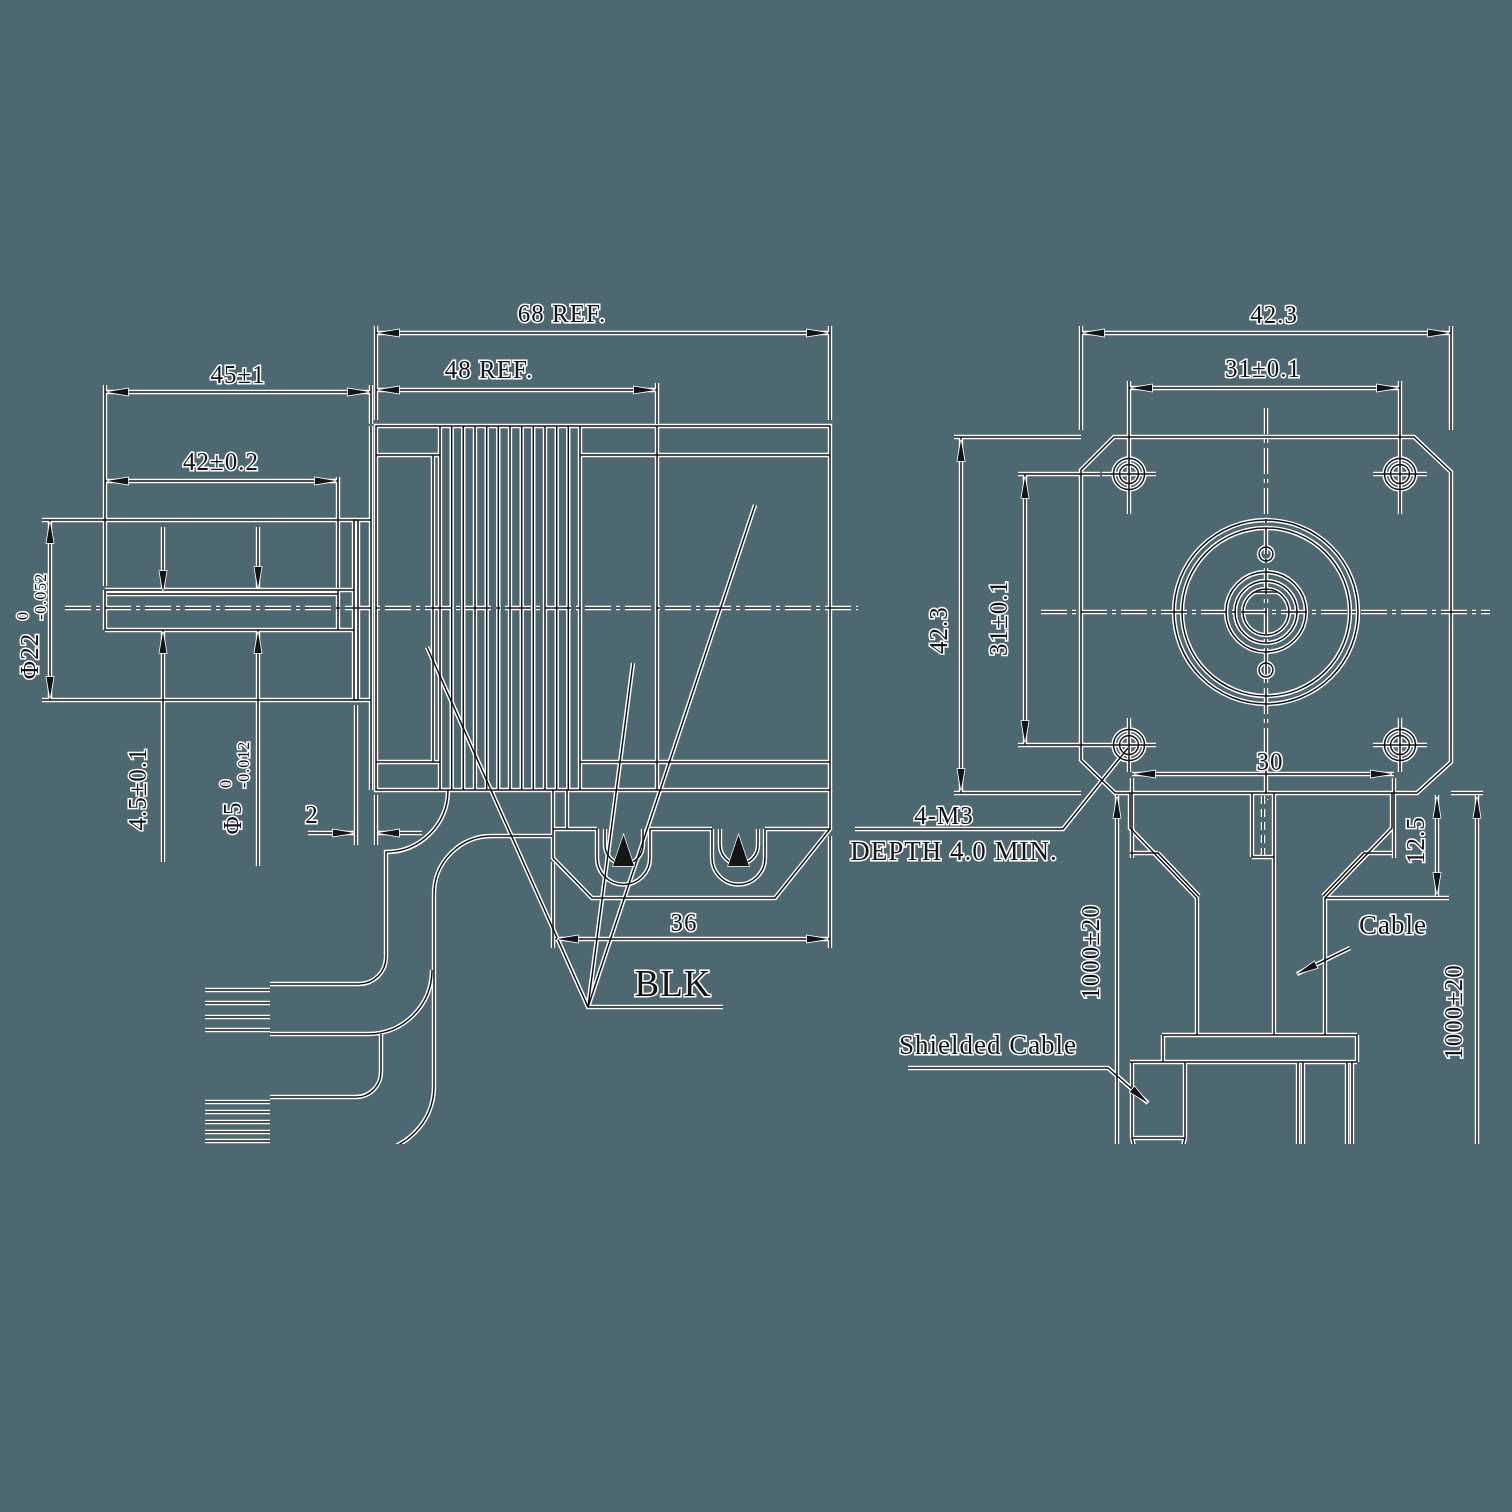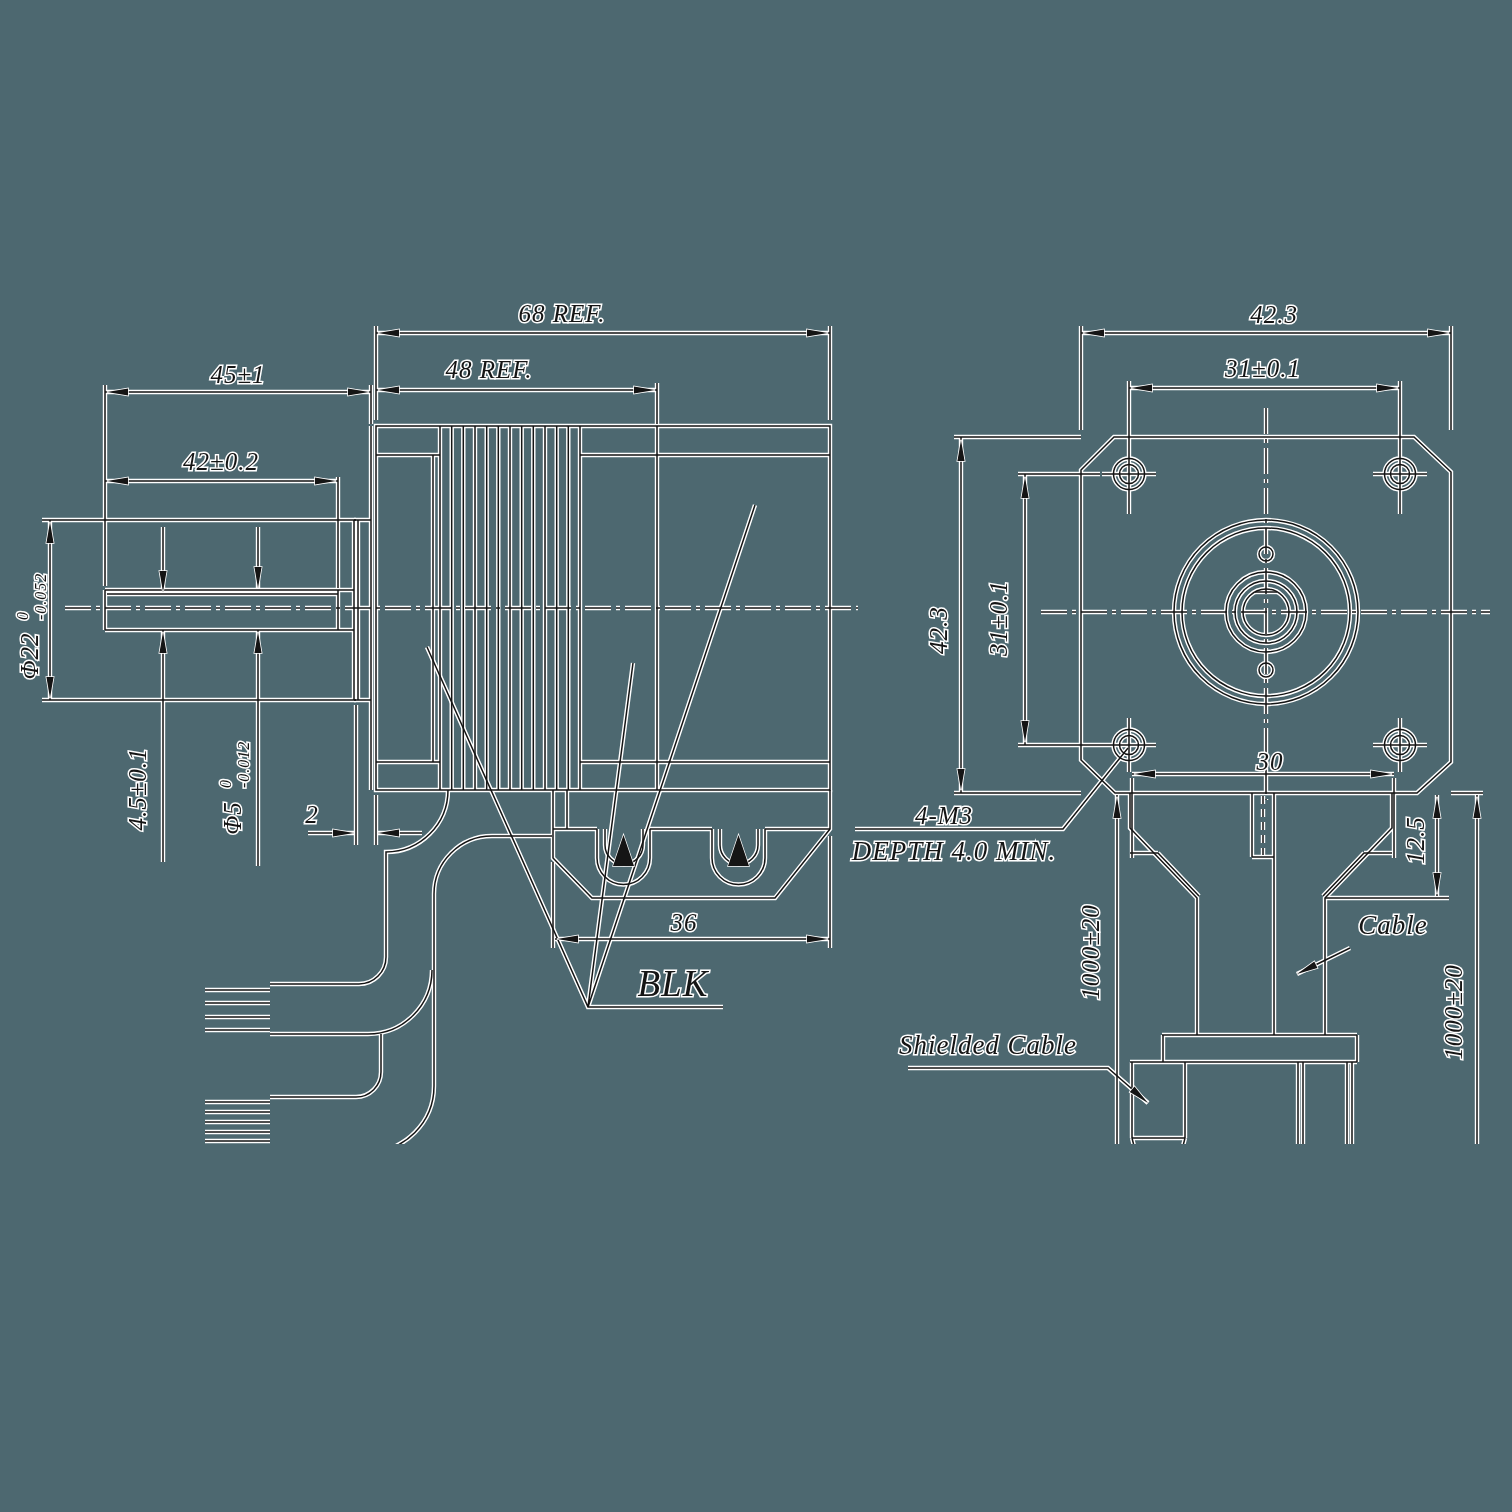--- a/index.html
+++ b/index.html
@@ -1,16 +1,16 @@
 <!DOCTYPE html>
 <html><head>
 <meta charset="utf-8">
 <style>
   html,body{margin:0;padding:0;background:#4d6870;}
-  .stage{width:1512px;height:1144px;position:relative;background:#4d6870;overflow:hidden;font-style:italic;}
+  .stage{width:1512px;height:1144px;position:relative;background:#4d6870;overflow:hidden;}
   svg{display:block}
   text{font-family:"Liberation Serif","DejaVu Serif",serif;
        fill:#151515;stroke:#ffffff;stroke-width:3px;paint-order:stroke;
        letter-spacing:1px;}
   .t25{font-size:25px}
   .t16{font-size:16px}
   .t36{font-size:37px}
   .t27{font-size:27px}
 </style>
 </head>

